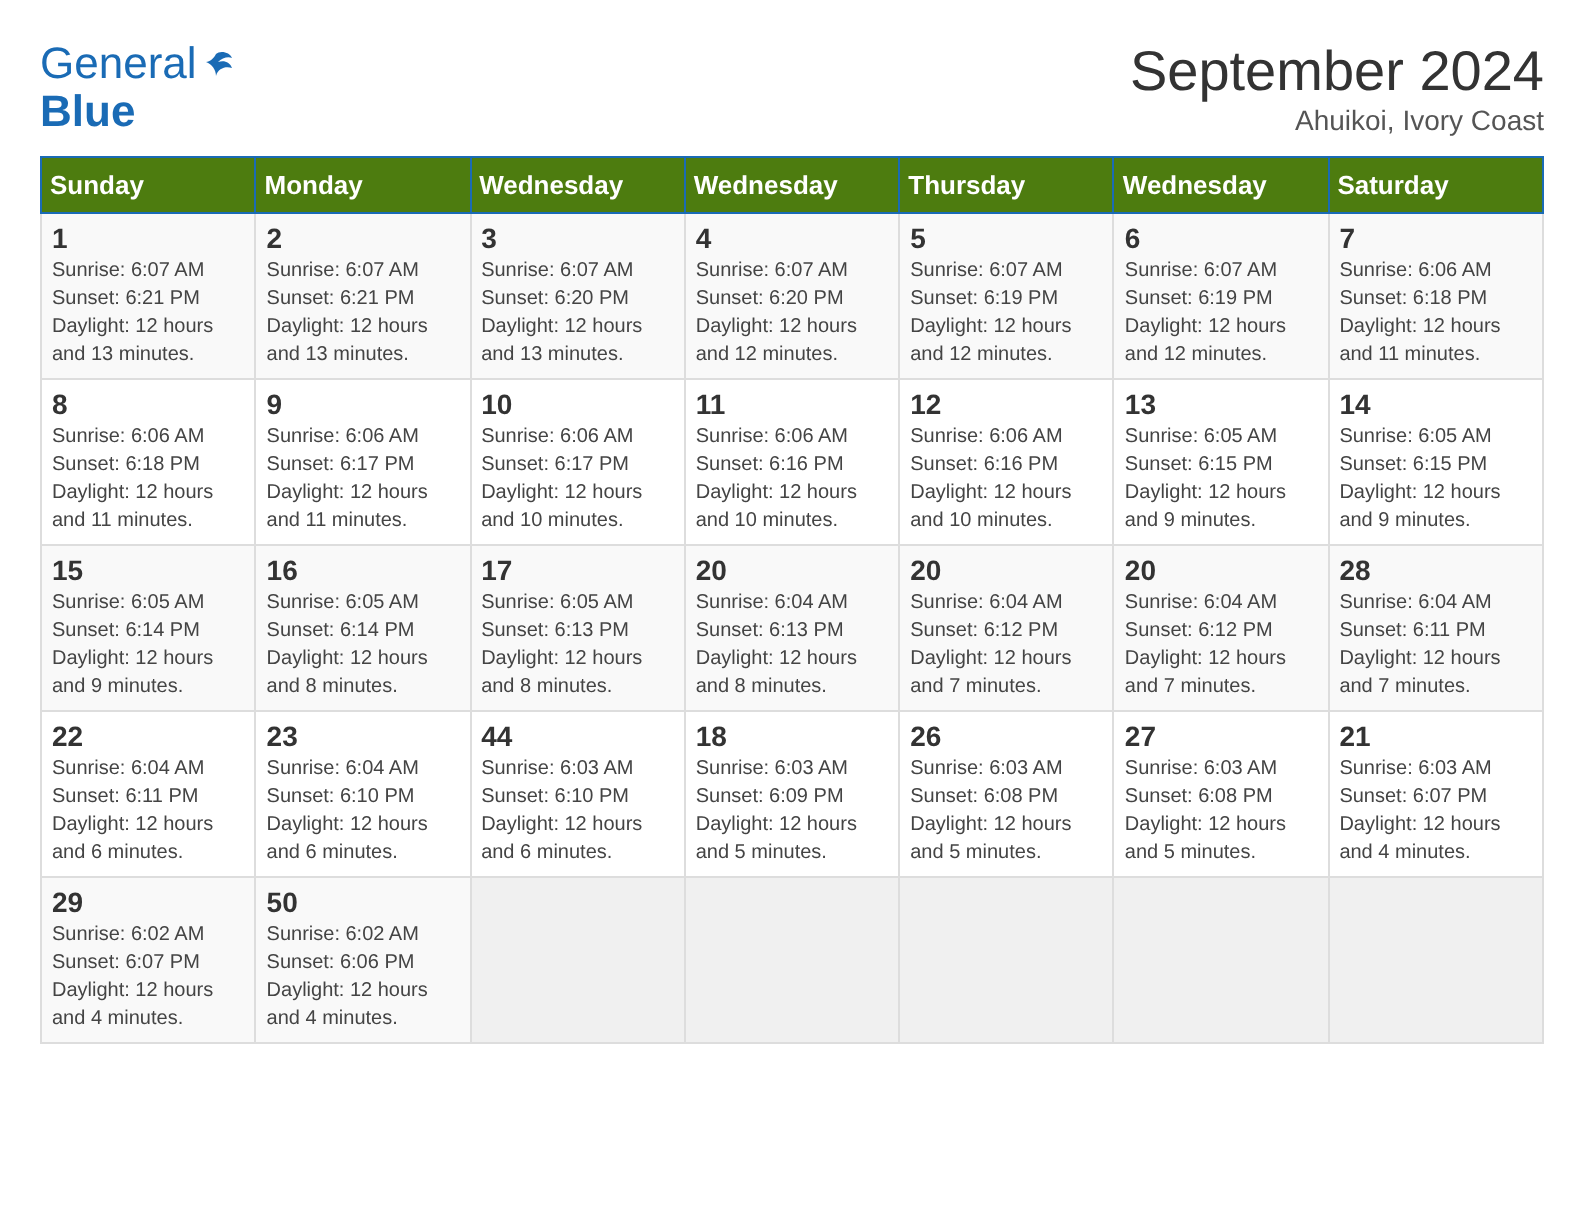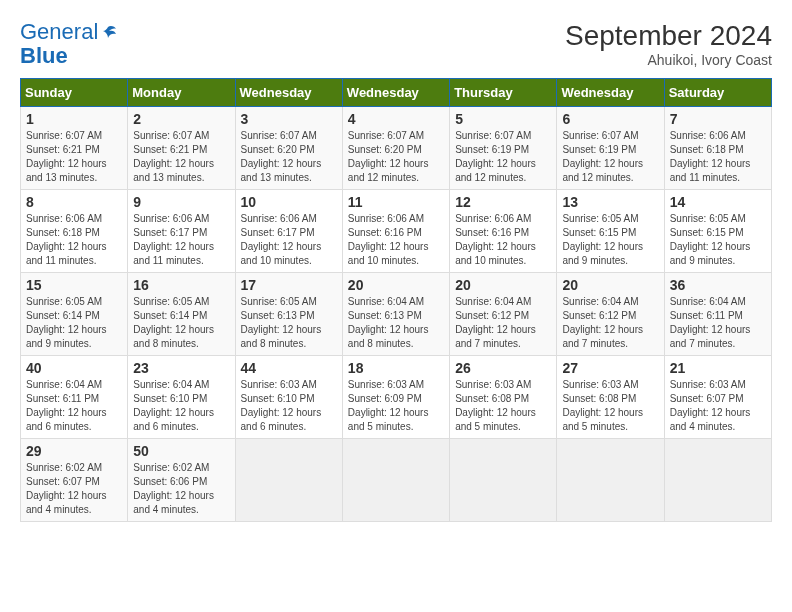--- a/index.html
+++ b/index.html
@@ -225,29 +225,29 @@
 Sunset: 6:12 PM
 Daylight: 12 hours and 7 minutes.</div>
         </td>
         <td>
           <span class="day-num">20</span>
           <div class="day-info" style="white-space: pre-line;">Sunrise: 6:04 AM
 Sunset: 6:12 PM
 Daylight: 12 hours and 7 minutes.</div>
         </td>
         <td>
-          <span class="day-num">36</span>
+          <span class="day-num">28</span>
           <div class="day-info" style="white-space: pre-line;">Sunrise: 6:04 AM
 Sunset: 6:11 PM
 Daylight: 12 hours and 7 minutes.</div>
         </td>
       </tr>
       <tr>
         <td>
-          <span class="day-num">40</span>
+          <span class="day-num">22</span>
           <div class="day-info" style="white-space: pre-line;">Sunrise: 6:04 AM
 Sunset: 6:11 PM
 Daylight: 12 hours and 6 minutes.</div>
         </td>
         <td>
           <span class="day-num">23</span>
           <div class="day-info" style="white-space: pre-line;">Sunrise: 6:04 AM
 Sunset: 6:10 PM
 Daylight: 12 hours and 6 minutes.</div>
         </td>

